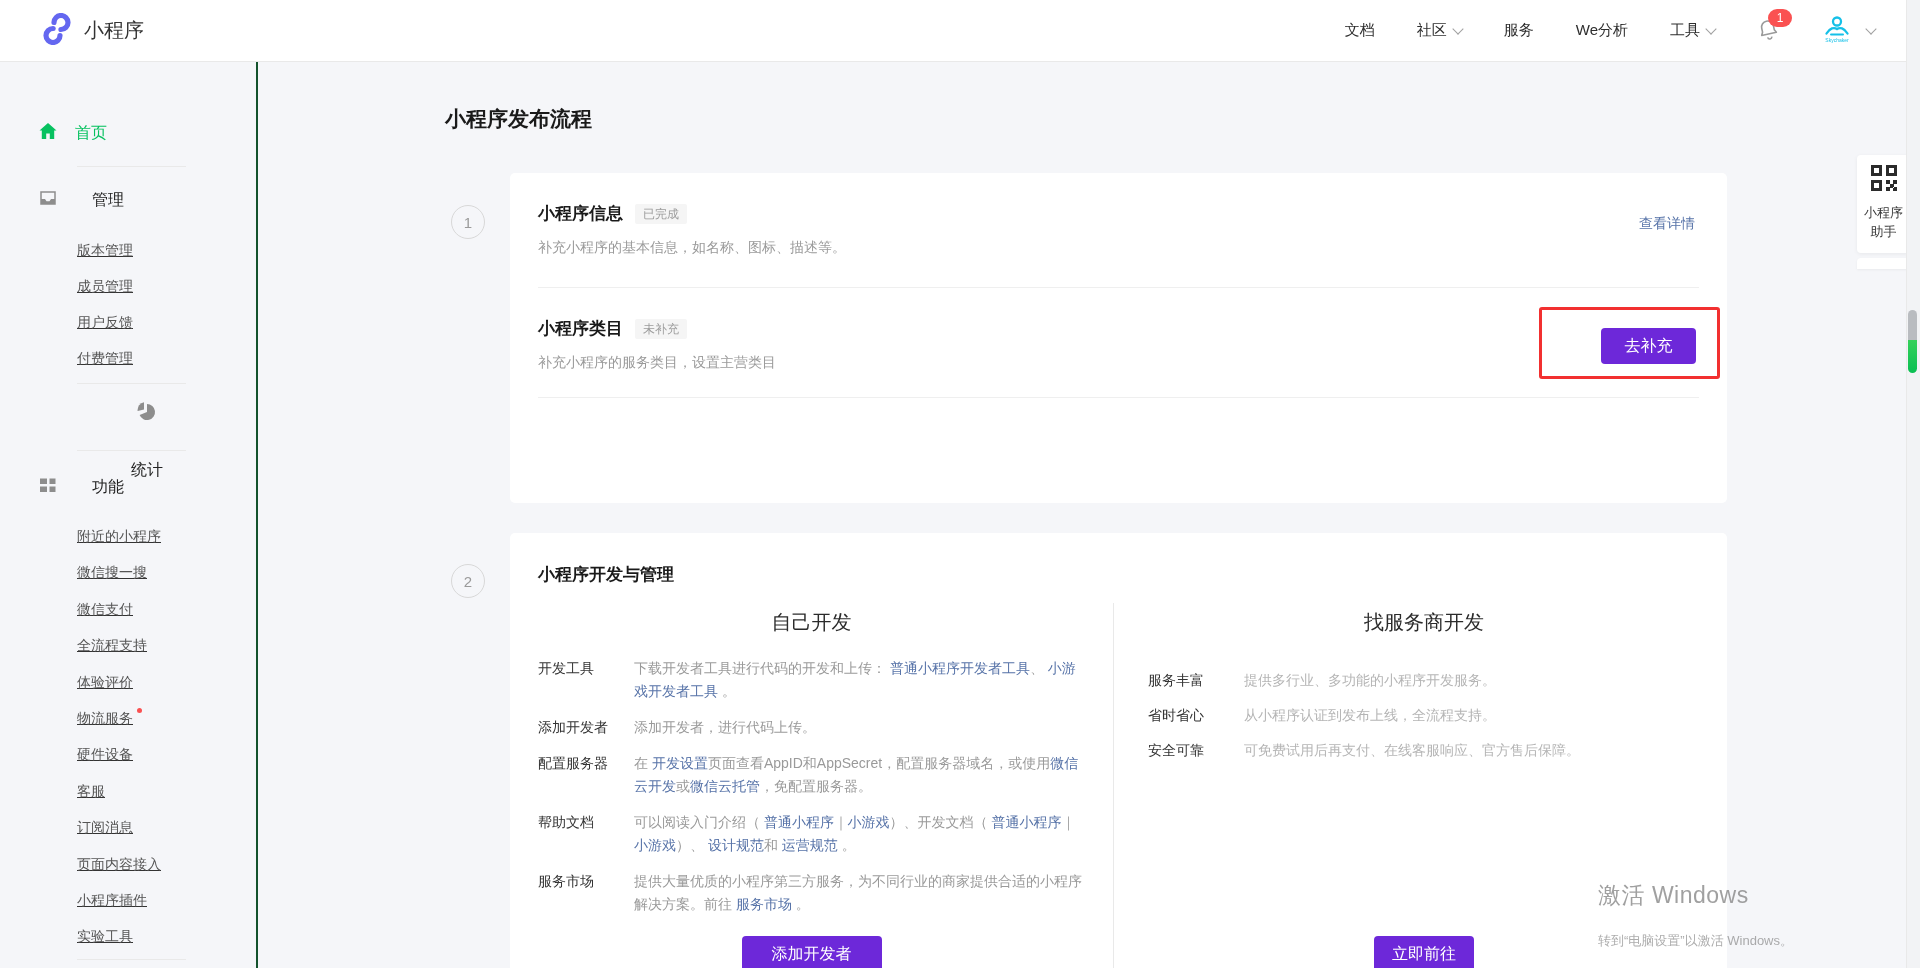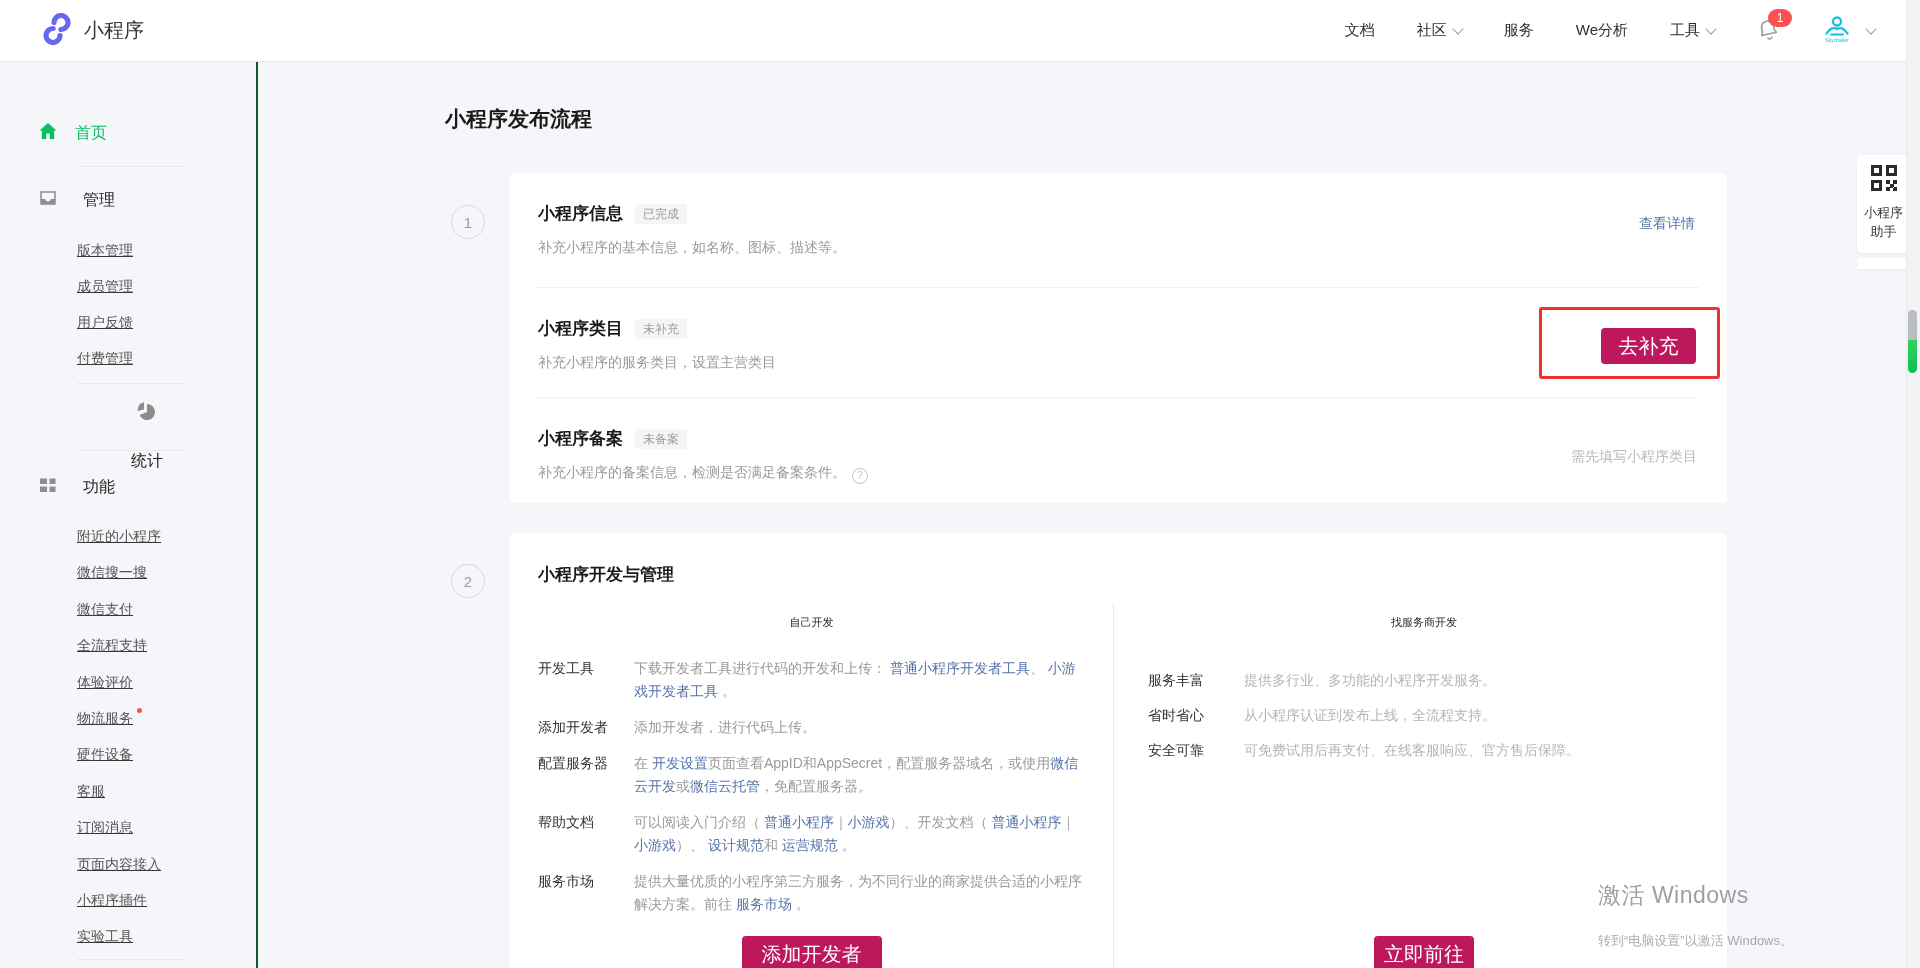--- a/index.html
+++ b/index.html
@@ -18,21 +18,21 @@
         display:inline-block;transform:rotate(45deg);margin-top:-4px;}
   .bell-wrap{position:relative;cursor:pointer;}
   .nav-badge{position:absolute;top:-9px;left:11px;background:#fa5151;color:#fff;min-width:18px;height:18px;
              border-radius:9px;font-size:12px;display:flex;align-items:center;justify-content:center;padding:0 3px;}
   .avatar-wrap{display:flex;align-items:center;gap:14px;cursor:pointer;}
 
   
   .sidebar{position:absolute;top:61px;left:0;width:256px;bottom:0;border-right:2px solid #14532d;}
   .side-home{height:32px;margin-top:56px;display:flex;align-items:center;gap:17px;padding-left:38px;
              color:#07c160;font-size:16px;cursor:pointer;}
-  .side-header{height:32px;display:flex;align-items:center;gap:25px;padding-left:38px;
+  .side-header{height:32px;display:flex;align-items:center;gap:34px;padding-left:38px;
                color:#222;font-size:16px;cursor:pointer;}
   .side-divider{height:1px;background:#e9e9e9;margin-left:77px;width:109px;}
   .side-list{list-style:none;margin:16px 0 0;padding:0;text-decoration:underline;}
   .side-list li{height:36px;line-height:36px;padding-left:77px;font-size:14px;color:#555;cursor:pointer;}
   .func-list li{height:36.4px;line-height:36.4px;}
   .red-dot{display:inline-block;width:5px;height:5px;border-radius:50%;background:#fa5151;
            vertical-align:10px;margin-left:4px;}
   .mt17{margin-top:17px;} .mt18{margin-top:18px;flex-direction:column;} .mt20{margin-top:20px;}
   .dv7{margin-top:7px;} .dv16{margin-top:16px;} .dv4{margin-top:4px;}
   .side-list.func-list{margin-top:15px;}
@@ -50,33 +50,33 @@
   .rh115{height:115px;} .rh110{height:110px;} .rh105{height:105px;}
   .s1inner{padding:29px 28px 0;}
   .row-title{display:flex;align-items:center;gap:12px;}
   .row-title h3{margin:0;font-size:17px;color:#1a1a1a;font-weight:600;line-height:24px;}
   .badge-tag{background:#f5f5f5;color:#9c9c9c;font-size:12px;padding:3px 8px;border-radius:2px;line-height:14px;}
   .row-desc{margin-top:12px;font-size:14px;color:#9a9a9a;line-height:18px;}
   .row-divider{position:absolute;left:28px;right:28px;bottom:0;height:1px;background:#efefef;}
   .row-action-link{position:absolute;right:32px;top:42px;color:#5773a8;font-size:14px;cursor:pointer;}
   .redbox{position:absolute;right:7px;top:19px;width:154px;height:60px;border:3px solid #f23030;border-radius:3px;
           display:flex;align-items:center;justify-content:flex-end;padding:6px 21px 0 0;}
-  .btn-green{background:#be185d;color:#fff;border:none;border-radius:4px;font-size:20px;cursor:pointer;
+  .btn-green{background:#6d28d9;color:#fff;border:none;border-radius:4px;font-size:16px;cursor:pointer;
              font-family:inherit;}
   .btn-small{width:95px;height:36px;}
   .row-action-text{position:absolute;right:30px;top:50px;color:#b9b9b9;font-size:14px;}
   .help{display:inline-flex;width:14px;height:14px;border:1px solid #c3c3c3;border-radius:50%;color:#c3c3c3;
         font-size:10px;align-items:center;justify-content:center;margin-left:6px;vertical-align:-2px;cursor:pointer;}
 
   #card2 h2{margin:0;padding:30px 28px 0;font-size:17px;color:#1a1a1a;font-weight:600;line-height:24px;}
   .cols{display:flex;margin-top:16px;height:370px;padding-left:28px;}
   .col{display:flex;flex-direction:column;box-sizing:border-box;}
   .col-left{width:575px;padding-right:28px;}
   .col-right{flex:1;border-left:1px solid #e9e9e9;padding-left:34px;padding-right:27px;}
-  .col-header{text-align:center;font-size:11px;color:#2b2b2b;margin:10px 0 26px;line-height:18px;}
+  .col-header{text-align:center;font-size:20px;color:#2b2b2b;margin:10px 0 26px;line-height:18px;}
   .rows-right{margin-top:12px;}
   .drow{display:flex;font-size:14px;line-height:23px;margin-bottom:13px;}
   .drow .dlabel{width:96px;flex:none;color:#333;}
   .drow .ddesc{flex:1;color:#9a9a9a;margin:0;}
   .col-right .drow{margin-bottom:12px;}
   .col-right .ddesc{color:#b5b5b5;}
   .tlink{color:#5773a8;cursor:pointer;}
   .col-btn{margin:auto auto 0;display:block;}
   .btn-add{width:140px;height:37px;}
   .btn-go{width:100px;height:37px;}
@@ -244,32 +244,20 @@
         <span class="badge-tag">未补充</span>
       </div>
       <div class="row-desc">补充小程序的服务类目，设置主营类目</div>
     </div>
     <div class="redbox">
       <button class="btn-green btn-small">去补充</button>
     </div>
     <div class="row-divider"></div>
   </div>
 
-  <div class="s1row rh105">
-    <div class="s1inner">
-      <div class="row-title">
-        <h3>小程序备案</h3>
-        <span class="badge-tag">未备案</span>
-      </div>
-      <div class="row-desc">
-        <span>补充小程序的备案信息，检测是否满足备案条件。</span><span class="help">?</span>
-      </div>
-    </div>
-    <span class="row-action-text">需先填写小程序类目</span>
-  </div>
 </div>
 
 <div class="card" id="card2">
   <h2>小程序开发与管理</h2>
   <div class="cols">
     <div class="col col-left">
       <div class="col-header">自己开发</div>
       <div id="self-dev-rows">
           <div class="drow">
             <span class="dlabel">开发工具</span>

